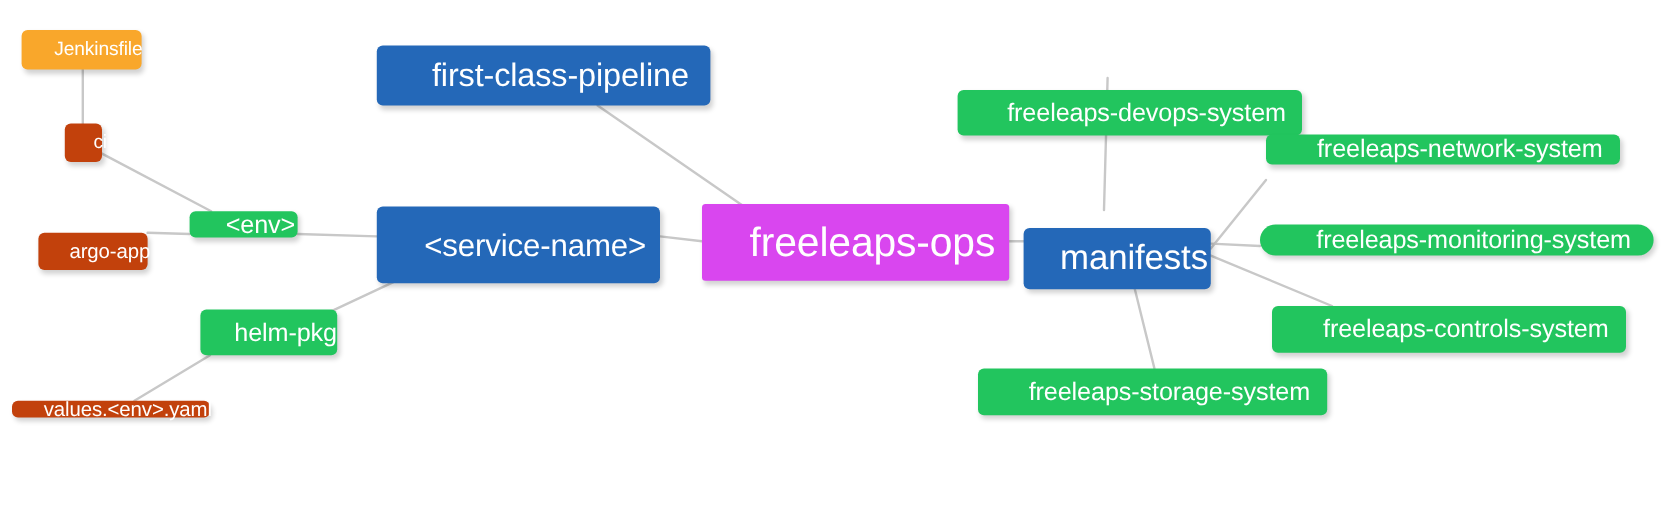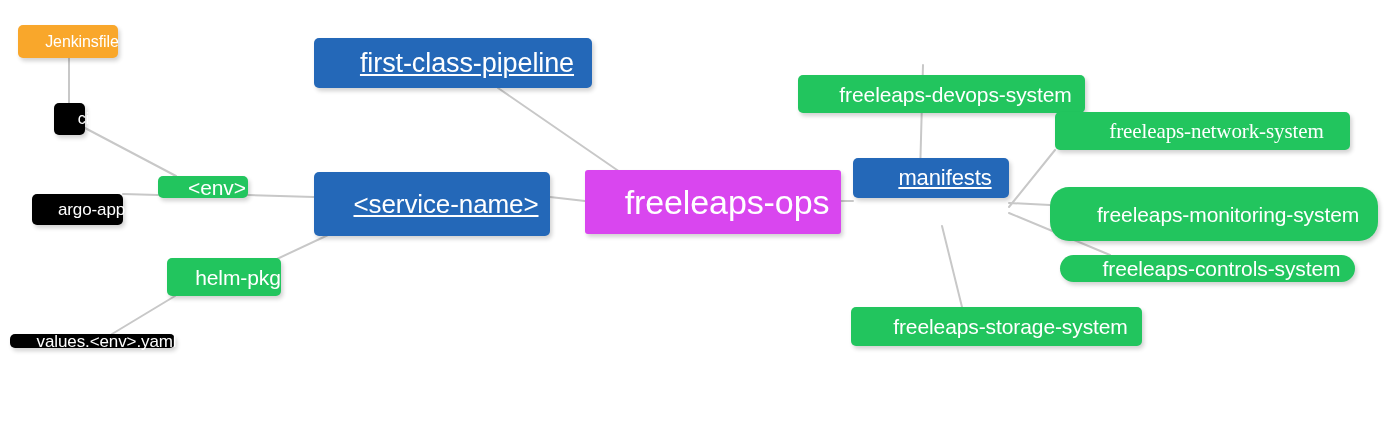--- a/index.html
+++ b/index.html
@@ -32,24 +32,24 @@
     color: #ffffff;
     border-radius: 5px;
     white-space: nowrap;
     box-shadow: 2px 3px 4px rgba(0,0,0,0.18);
     letter-spacing: -0.1px;
     text-align: center;
     line-height: 1;
     padding-left: 28px;
   }
   .n-root      { background: #d946ef; font-size: 34px; border-radius: 3px; }
-  .n-blue      { background: #2468b8; text-decoration: underline; }
+  .n-blue      { background: #2468b8; }
   .n-green     { background: #22c55e; }
   .n-orange    { background: #f9a72b; }
-  .n-red       { background: #000000; }
+  .n-red       { background: #c2410c; }
 </style>
 </head>
 <body>
 
 <div id="canvas">
   <svg id="edge-layer" viewBox="0 0 1390 421">
       <line x1="585" y1="201" x2="550" y2="197" stroke="#c8c8c8" stroke-width="2" stroke-linecap="round"></line>
       <line x1="620" y1="172" x2="498" y2="88" stroke="#c8c8c8" stroke-width="2" stroke-linecap="round"></line>
       <line x1="841" y1="201" x2="853" y2="201" stroke="#c8c8c8" stroke-width="2" stroke-linecap="round"></line>
       <line x1="314" y1="197" x2="248" y2="195" stroke="#c8c8c8" stroke-width="2" stroke-linecap="round"></line>
@@ -61,26 +61,26 @@
       <line x1="920" y1="175" x2="923" y2="65" stroke="#c8c8c8" stroke-width="2" stroke-linecap="round"></line>
       <line x1="1009" y1="207" x2="1055" y2="150" stroke="#c8c8c8" stroke-width="2" stroke-linecap="round"></line>
       <line x1="1009" y1="203" x2="1050" y2="205" stroke="#c8c8c8" stroke-width="2" stroke-linecap="round"></line>
       <line x1="1009" y1="213" x2="1110" y2="255" stroke="#c8c8c8" stroke-width="2" stroke-linecap="round"></line>
       <line x1="942" y1="226" x2="962" y2="307" stroke="#c8c8c8" stroke-width="2" stroke-linecap="round"></line>
     </svg>
   <div id="node-layer">
       <div class="node n-root" style="left: 585px; top: 170px; width: 256px; height: 64px; font-size: 34px;">freeleaps-ops</div>
       <div class="node n-blue" style="left: 314px; top: 172px; width: 236px; height: 64px; font-size: 26px;">&lt;service-name&gt;</div>
       <div class="node n-blue" style="left: 314px; top: 38px; width: 278px; height: 50px; font-size: 27px;">first-class-pipeline</div>
-      <div class="node n-blue" style="left: 853px; top: 158px; width: 156px; height: 40px; font-size: 22px;">manifests</div>
+      <div class="node n-blue" style="left: 853px; top: 190px; width: 156px; height: 51px; font-size: 29px;">manifests</div>
       <div class="node n-green" style="left: 158px; top: 176px; width: 90px; height: 22px; font-size: 21px;">&lt;env&gt;</div>
       <div class="node n-green" style="left: 148px; top: 258px; width: 114px; height: 38px; font-size: 21px; margin-left: 19px;">helm-pkg</div>
       <div class="node n-red" style="left: 32px; top: 194px; width: 91px; height: 31px; font-size: 17px;">argo-app</div>
       <div class="node n-red" style="left: 54px; top: 103px; width: 31px; height: 32px; font-size: 16px;">ci</div>
       <div class="node n-red" style="left: 10px; top: 334px; width: 165px; height: 14px; font-size: 17px;">values.&lt;env&gt;.yaml</div>
       <div class="node n-orange" style="left: 18px; top: 25px; width: 100px; height: 33px; font-size: 16px;">Jenkinsfile</div>
       <div class="node n-green" style="left: 798px; top: 27px; width: 287px; height: 38px; font-size: 21px; margin-top: 48px;">freeleaps-devops-system</div>
-      <div class="node n-green" style="left: 1055px; top: 112px; width: 295px; height: 38px; font-size: 21px; font-family: Liberation Serif, serif;">freeleaps-network-system</div>
-      <div class="node n-green" style="left: 1050px; top: 187px; width: 328px; height: 54px; font-size: 21px; border-radius: 19px;">freeleaps-monitoring-system</div>
-      <div class="node n-green" style="left: 1060px; top: 255px; width: 295px; height: 27px; font-size: 21px; border-radius: 16px;">freeleaps-controls-system</div>
-      <div class="node n-green" style="left: 815px; top: 307px; width: 291px; height: 39px; font-size: 21px; margin-left: 36px;">freeleaps-storage-system</div>
+      <div class="node n-green" style="left: 1055px; top: 112px; width: 295px; height: 25px; font-size: 21px;">freeleaps-network-system</div>
+      <div class="node n-green" style="left: 1050px; top: 187px; width: 328px; height: 26px; font-size: 21px; border-radius: 19px;">freeleaps-monitoring-system</div>
+      <div class="node n-green" style="left: 1060px; top: 255px; width: 295px; height: 39px; font-size: 21px;">freeleaps-controls-system</div>
+      <div class="node n-green" style="left: 815px; top: 307px; width: 291px; height: 39px; font-size: 21px;">freeleaps-storage-system</div>
     </div>
 </div>
 
 </body></html>

